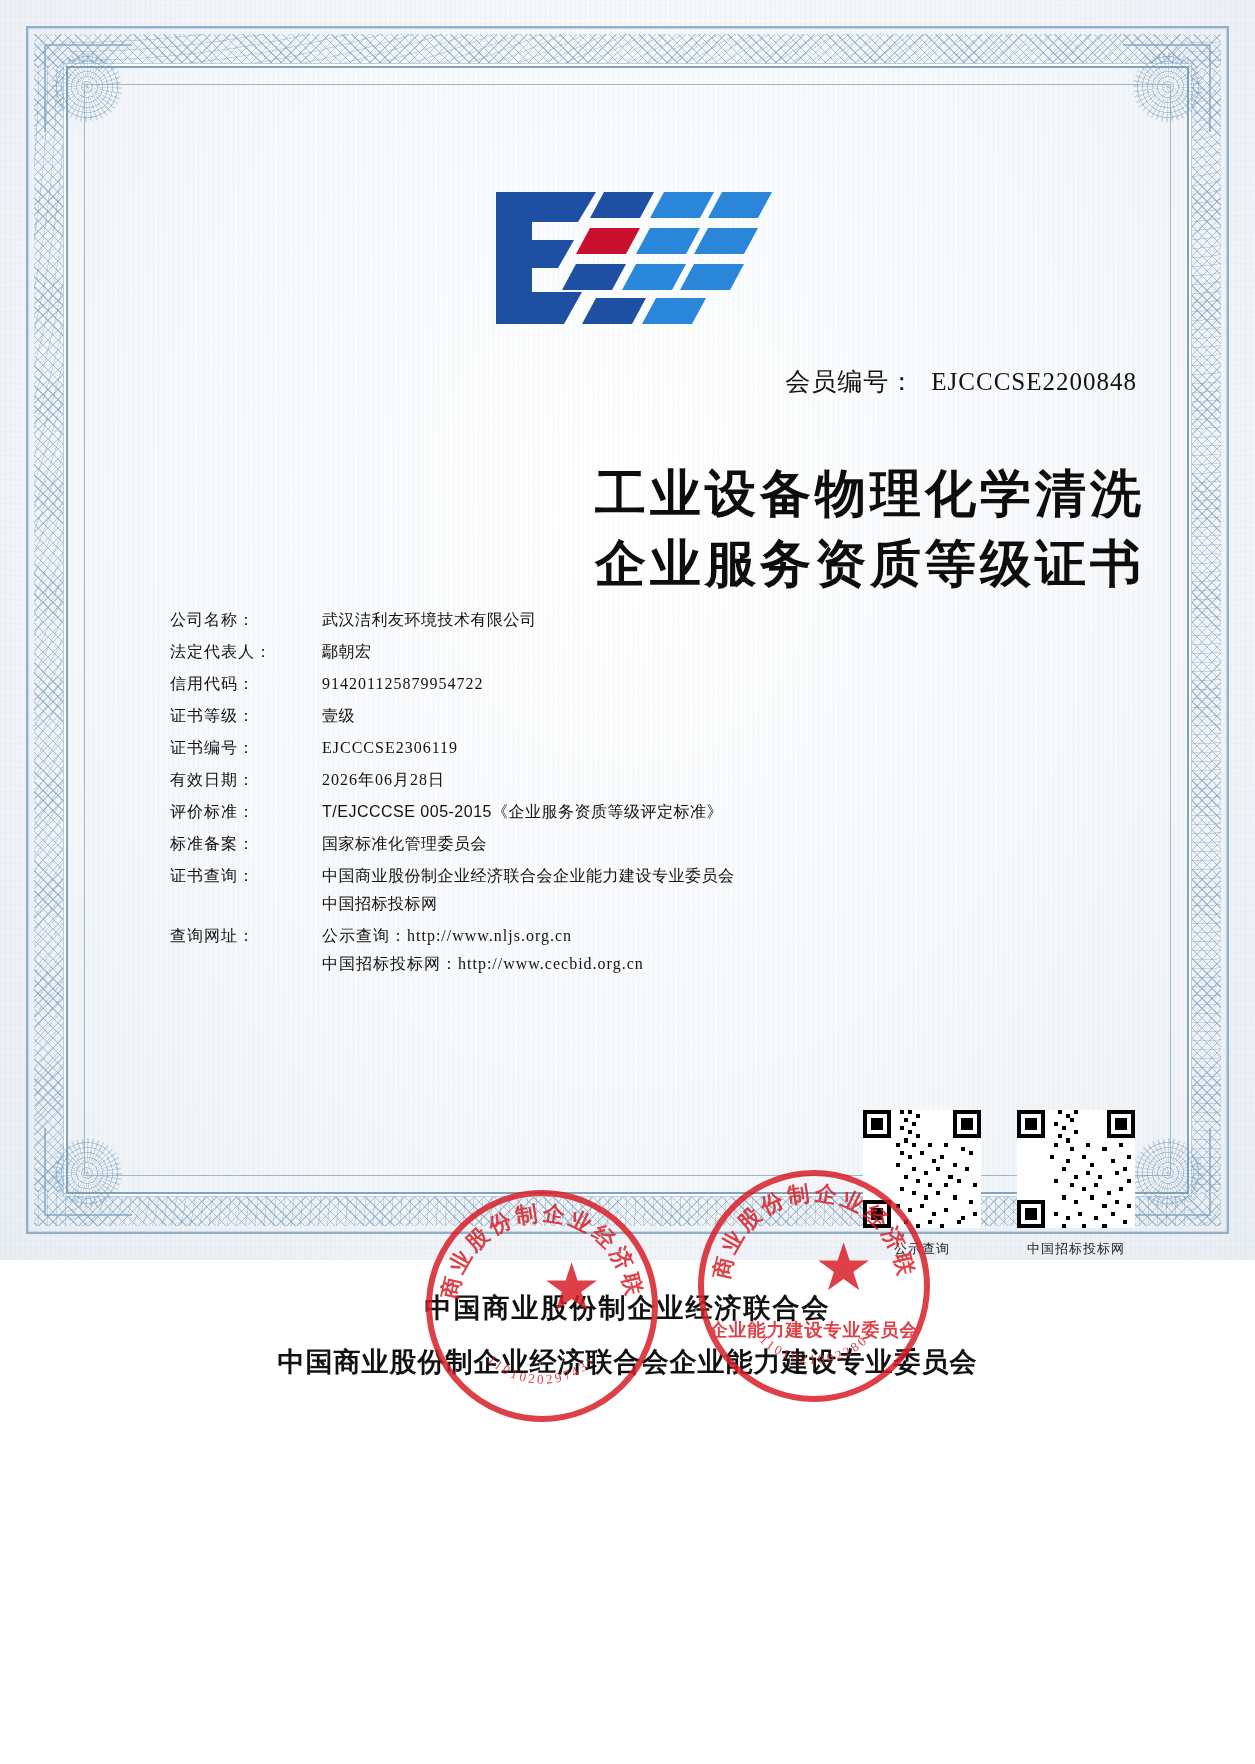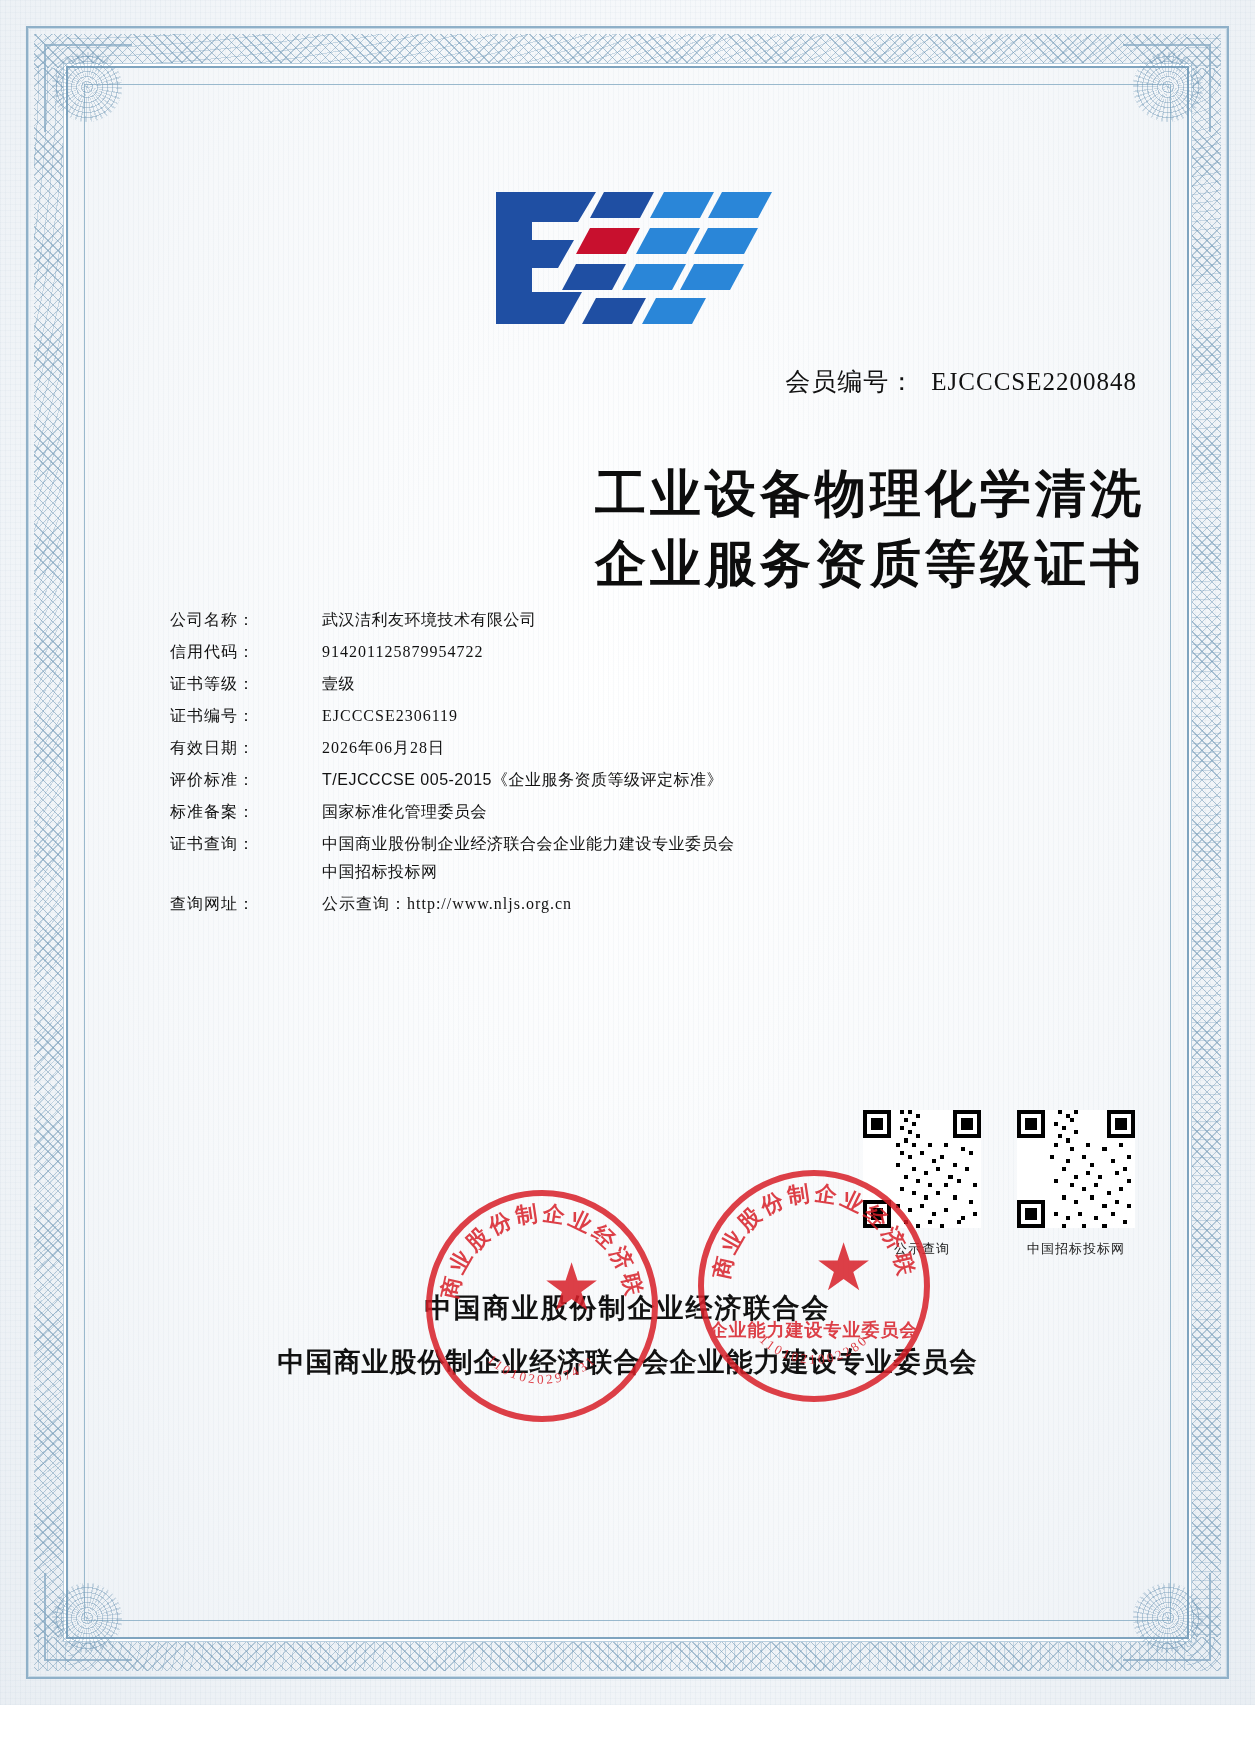--- a/index.html
+++ b/index.html
@@ -4,21 +4,21 @@
 <style>
   html,body{margin:0;padding:0;}
   body{
     width:1255px;height:1764px;
     background:#ffffff;
     font-family:"Liberation Sans", sans-serif;
     overflow:hidden;
   }
   .certificate{
     position:relative;
-    width:1255px;height:1705px;
+    width:1255px;height:1260px;
     box-sizing:border-box;
     background:
       repeating-linear-gradient(90deg, rgba(120,150,175,0.055) 0px, rgba(120,150,175,0.055) 1px, rgba(255,255,255,0) 1px, rgba(255,255,255,0) 5px),
       repeating-linear-gradient(0deg, rgba(120,150,175,0.045) 0px, rgba(120,150,175,0.045) 1px, rgba(255,255,255,0) 1px, rgba(255,255,255,0) 6px),
       radial-gradient(ellipse at 50% 40%, #ffffff 0%, #f3f6f9 60%, #e9eef3 100%);
   }
   
   .border-outer{
     position:absolute;left:26px;top:26px;right:26px;bottom:26px;
     border:2px solid #8fb0c8;
@@ -225,20 +225,24 @@
       <div class="title-line">企业服务资质等级证书</div>
     </div>
 
     <div class="fields">
 
       <div class="field-row">
         <div class="field-label">公司名称：</div>
         <div class="field-value">武汉洁利友环境技术有限公司</div>
       </div>
 
+      <div class="field-row">
+        <div class="field-label">法定代表人：</div>
+        <div class="field-value">鄢朝宏</div>
+      </div>
 
       <div class="field-row">
         <div class="field-label">信用代码：</div>
         <div class="field-value serif">914201125879954722</div>
       </div>
 
 
       <div class="field-row">
         <div class="field-label">证书等级：</div>
         <div class="field-value">壹级</div>
@@ -273,20 +277,24 @@
       <div class="field-row sub">
         <div class="field-label"></div>
         <div class="field-value">中国招标投标网</div>
       </div>
 
       <div class="field-row">
         <div class="field-label">查询网址：</div>
         <div class="field-value serif">公示查询：http://www.nljs.org.cn</div>
       </div>
 
+      <div class="field-row sub">
+        <div class="field-label"></div>
+        <div class="field-value serif">中国招标投标网：http://www.cecbid.org.cn</div>
+      </div>
 
     </div>
 
     <div class="qr-area">
       <div class="qr-item">
         <svg class="qr-img" viewBox="0 0 29 29" shape-rendering="crispEdges">
           <rect width="29" height="29" fill="#fff"></rect>
           <g fill="#000">
             <rect x="0" y="0" width="7" height="1"></rect>
               <rect x="0" y="6" width="7" height="1"></rect>

